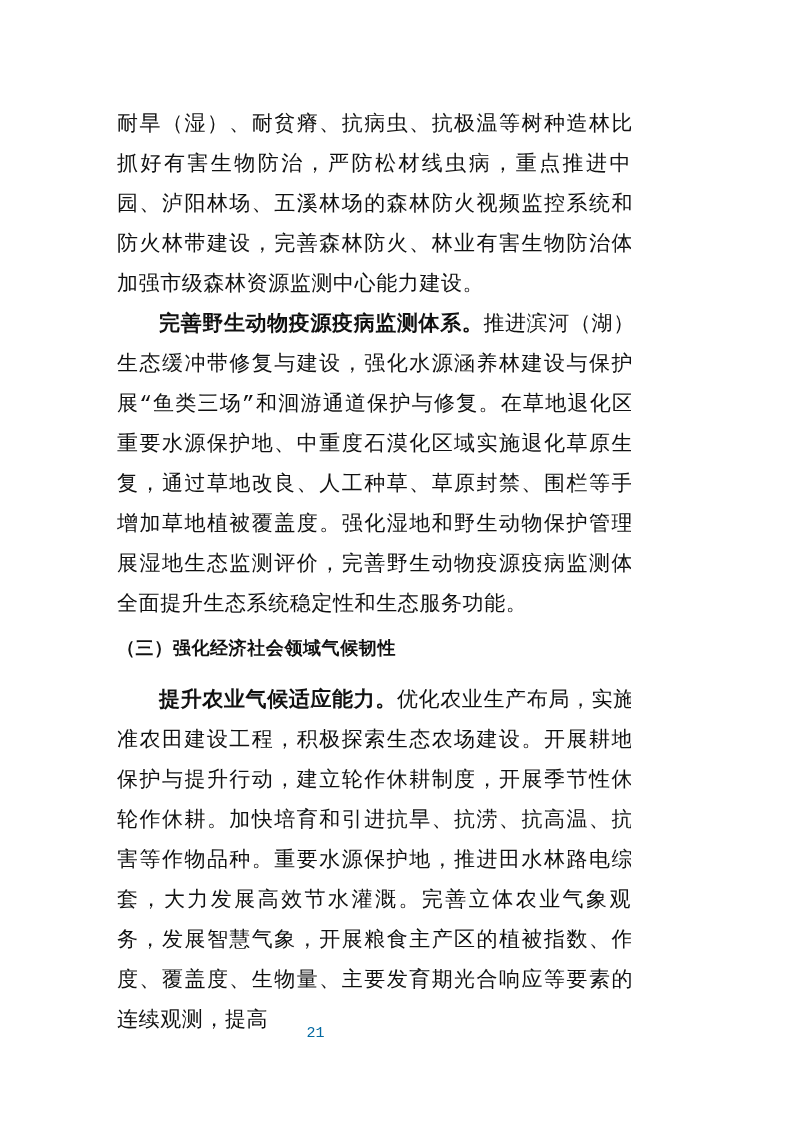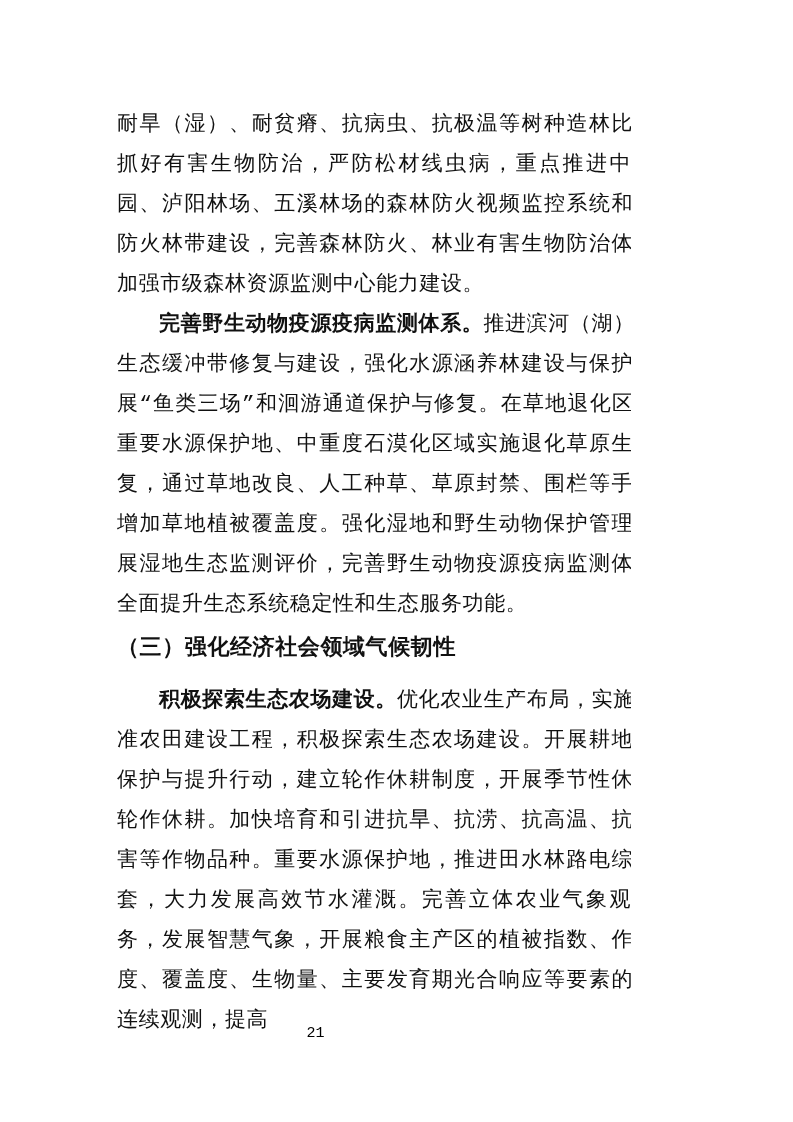--- a/index.html
+++ b/index.html
@@ -30,47 +30,47 @@
   .para {
     margin: 0;
   }
   .para.indent {
     text-indent: 2em;
   }
   .lead {
     font-weight: 700;
   }
   .heading {
-    font-size: 22px;
+    font-size: 18px;
     font-weight: 700;
     line-height: 40px;
     margin: 4px 0 12px 0;
     text-indent: 0;
   }
   .page-number {
     position: absolute;
     top: 1024px;
     left: 0;
     width: 100%;
     text-align: center;
     font-size: 15px;
     line-height: 20px;
-    color: #000000;
+    color: #0369a1;
   }
 </style>
 </head>
 <body>
 
 <div class="page">
   <div class="content">
 
     <p class="para"><span>耐旱（湿）、耐贫瘠、抗病虫、抗极温等树种造林比例。抓好有害生物防治，严防松材线虫病，重点推进中坡公园、泸阳林场、五溪林场的森林防火视频监控系统和生物防火林带建设，完善森林防火、林业有害生物防治体系。加强市级森林资源监测中心能力建设。</span></p>
 
     <p class="para indent"><span class="lead">完善野生动物疫源疫病监测体系。</span><span>推进滨河（湖）尾闾生态缓冲带修复与建设，强化水源涵养林建设与保护，开展“鱼类三场”和洄游通道保护与修复。在草地退化区域、重要水源保护地、中重度石漠化区域实施退化草原生态修复，通过草地改良、人工种草、草原封禁、围栏等手段，增加草地植被覆盖度。强化湿地和野生动物保护管理，开展湿地生态监测评价，完善野生动物疫源疫病监测体系，全面提升生态系统稳定性和生态服务功能。</span></p>
 
     <h3 class="heading">（三）强化经济社会领域气候韧性</h3>
 
-    <p class="para indent"><span class="lead">积极探索生态农场建设。</span><span>优化农业生产布局，实施高标准农田建设工程，积极探索生态农场建设。开展耕地质量保护与提升行动，建立轮作休耕制度，开展季节性休耕和轮作休耕。加快培育和引进抗旱、抗涝、抗高温、抗病虫害等作物品种。重要水源保护地，推进田水林路电综合配套，大力发展高效节水灌溉。完善立体农业气象观测业务，发展智慧气象，开展粮食主产区的植被指数、作物高度、覆盖度、生物量、主要发育期光合响应等要素的自动连续观测，提高</span></p>
+    <p class="para indent"><span class="lead">提升农业气候适应能力。</span><span>优化农业生产布局，实施高标准农田建设工程，积极探索生态农场建设。开展耕地质量保护与提升行动，建立轮作休耕制度，开展季节性休耕和轮作休耕。加快培育和引进抗旱、抗涝、抗高温、抗病虫害等作物品种。重要水源保护地，推进田水林路电综合配套，大力发展高效节水灌溉。完善立体农业气象观测业务，发展智慧气象，开展粮食主产区的植被指数、作物高度、覆盖度、生物量、主要发育期光合响应等要素的自动连续观测，提高</span></p>
 
   </div>
 
   <div class="page-number">21</div>
 </div>
 
 </body></html>

